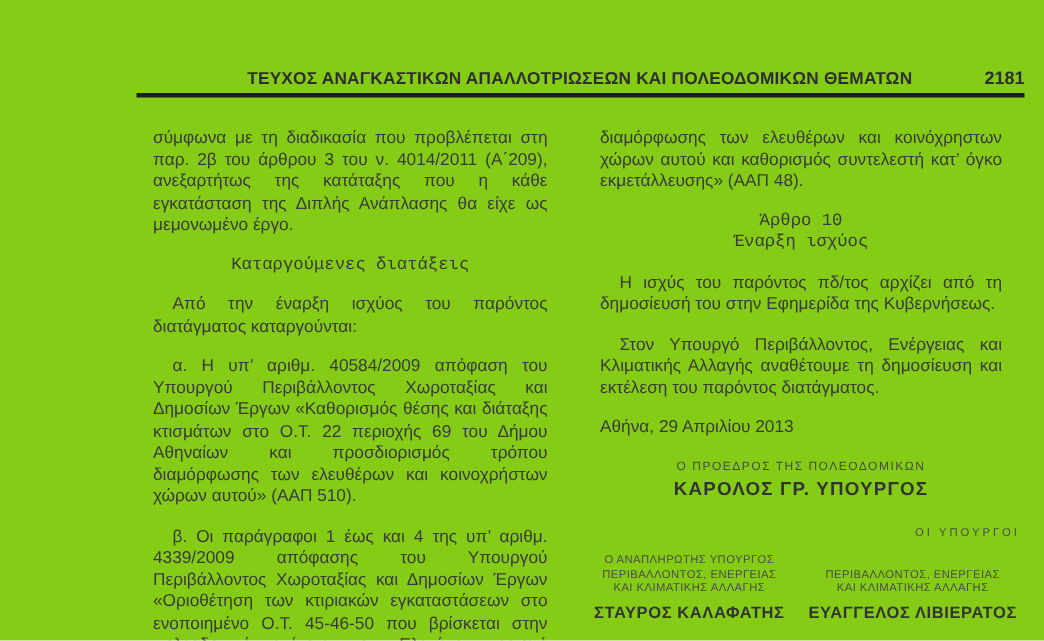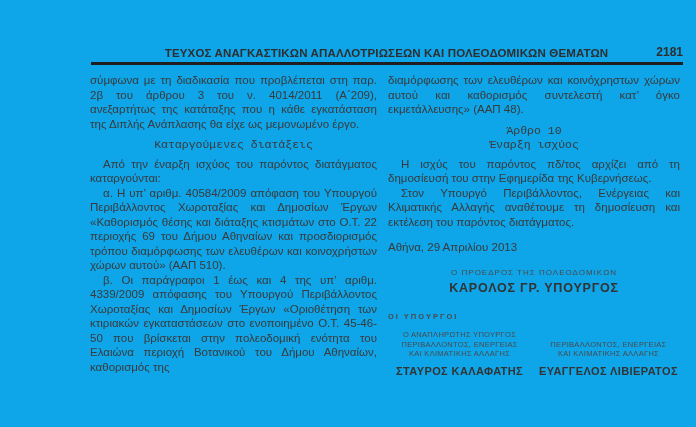--- a/index.html
+++ b/index.html
@@ -2,21 +2,21 @@
 <html lang="el"><head>
 <meta charset="utf-8">
 <style>
   html, body { margin: 0; padding: 0; background: #ffffff; }
   body {
     width: 696px; height: 427px; position: relative; overflow: hidden;
     font-family: "Liberation Sans", sans-serif;
     color: #3a3a3a;
     -webkit-font-smoothing: antialiased;
   }
-  .page { position: absolute; inset: 0; background: #0ea5e9; }
+  .page { position: absolute; inset: 0; background: #84cc16; }
 
   
   .header-row {
     position: absolute; left: 90px; width: 593px; top: 44px; height: 15px;
     display: flex; align-items: flex-end; justify-content: center;
   }
   .header-title {
     font-size: 11.5px; font-weight: 700; letter-spacing: 0.15px;
     color: #2e2e2e; white-space: nowrap;
   }
@@ -31,41 +31,41 @@
 
   
   .col {
     position: absolute; top: 73px;
     font-size: 11.5px; line-height: 14.5px;
     text-align: justify;
   }
   .col-left  { left: 90px;  width: 287px; }
   .col-right { left: 388px; width: 292px; }
 
-  .col p { margin: 0; }
+  .col p { margin: 12px; }
   .col p.ind { text-indent: 13px; }
 
   .article-heading { text-align: center; margin: 7px 0 4px; text-indent: 0; }
   .article-heading div { line-height: 14.5px; font-family: Liberation Mono, monospace; }
 
   
   .dateline { text-align: left; margin-top: 11px !important; text-indent: 0 !important; }
 
   .president-block { text-align: center; margin-top: 13px; }
   .president-title {
     font-size: 8px; letter-spacing: 1px; color: #4a4a4a; line-height: 10px;
   }
   .president-name {
     font-size: 12.5px; font-weight: 700; letter-spacing: 0.8px;
     color: #333; margin-top: 3px; line-height: 15px;
   }
 
   .ministers-heading {
-    text-align: left; font-size: 7.5px; letter-spacing: 2px;
-    color: #4a4a4a; margin-top: 16px; line-height: 9px; font-weight: bold;
+    text-align: right; font-size: 7.5px; letter-spacing: 2px;
+    color: #4a4a4a; margin-top: 16px; line-height: 9px;
   }
   .ministers-row {
     display: flex; justify-content: space-between; margin-top: 9px;
   }
   .minister { width: 49%; text-align: center; }
   .minister-title {
     font-size: 7.5px; letter-spacing: 0.3px; line-height: 9.5px;
     color: #4a4a4a; text-align: center;
     display: flex; flex-direction: column; justify-content: flex-end;
     min-height: 29px;

